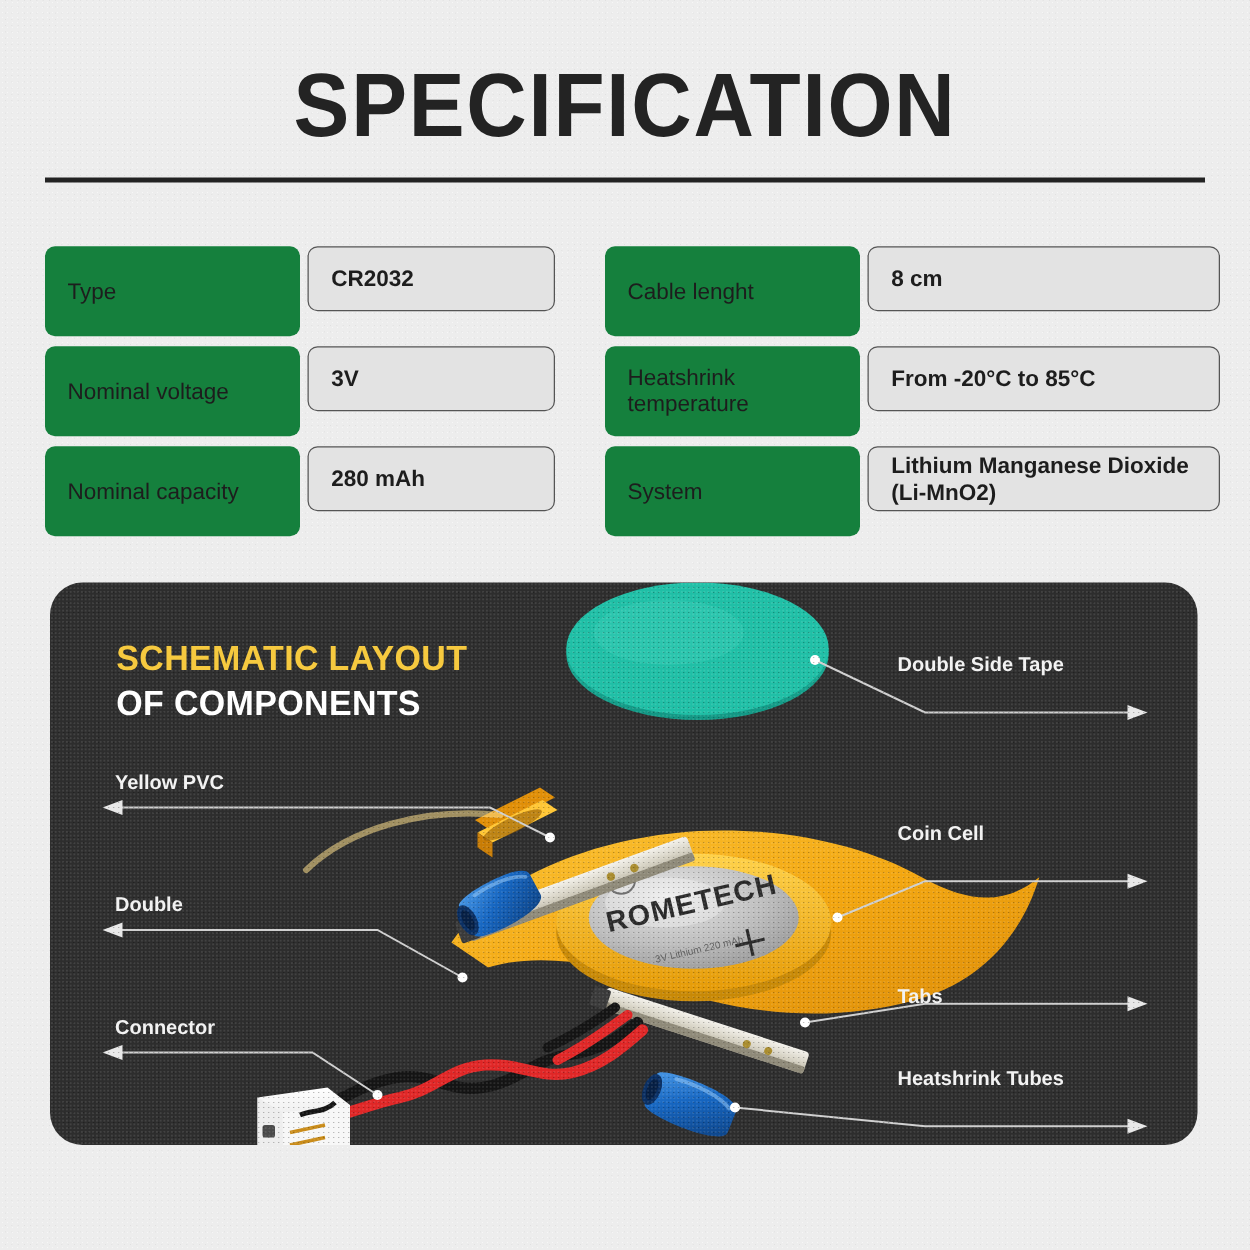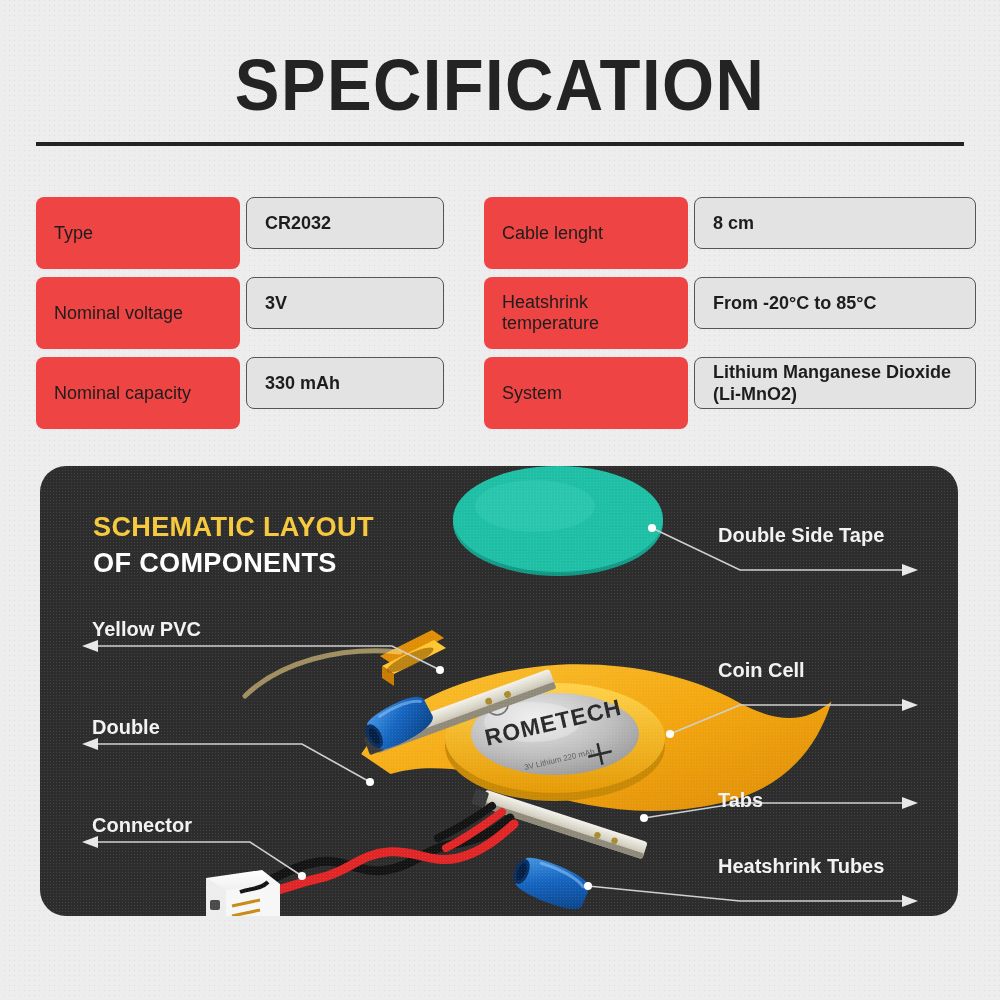--- a/index.html
+++ b/index.html
@@ -41,21 +41,21 @@
   
   .spec-table{ position:absolute; top:197px; left:36px; width:928px; }
   .spec-col{ position:absolute; top:0; width:444px; }
   .spec-col.left{ left:0; }
   .spec-col.right{ left:448px; }
 
   .spec-row{ position:relative; height:72px; margin-bottom:8px; }
 
   .spec-key{
     position:absolute; left:0; top:0; height:72px;
-    background:#ef4444;
+    background:#15803d;
     border-radius:8px;
     display:flex; align-items:center;
     padding:0 18px;
     font-size:18px;
     color:#1d1d1d;
     line-height:21px;
   }
   .spec-val{
     position:absolute; top:0; height:52px;
     background:#e3e3e3;
@@ -99,21 +99,21 @@
   }
   .heading-line2{
     font-size:28px; font-weight:bold; color:#ffffff;
     letter-spacing:.3px; line-height:32px; margin-top:4px;
     transform:scaleX(.97); transform-origin:left center;
   }
 
   
   .callout{ position:absolute; z-index:8; }
   .callout .cl-text{
-    font-size:20px; font-weight:bold; color:#f2f2f2; white-space:nowrap;
+    font-size:16px; font-weight:bold; color:#f2f2f2; white-space:nowrap;
   }
   .callout.left .cl-text{ text-align:left; }
   .callout.right .cl-text{ text-align:left; }
 
   svg.leaders{ position:absolute; inset:0; z-index:5; }
 
   
   .art{ position:absolute; inset:0; z-index:4; }
 </style>
 </head>
@@ -132,21 +132,21 @@
       <div class="spec-row">
         <div class="spec-key">Type</div>
         <div class="spec-val">CR2032</div>
       </div>
       <div class="spec-row">
         <div class="spec-key">Nominal voltage</div>
         <div class="spec-val">3V</div>
       </div>
       <div class="spec-row">
         <div class="spec-key">Nominal capacity</div>
-        <div class="spec-val">330 mAh</div>
+        <div class="spec-val">280 mAh</div>
       </div>
     </div>
 
     <div class="spec-col right">
       <div class="spec-row">
         <div class="spec-key">Cable lenght</div>
         <div class="spec-val">8 cm</div>
       </div>
       <div class="spec-row">
         <div class="spec-key">Heatshrink temperature</div>

